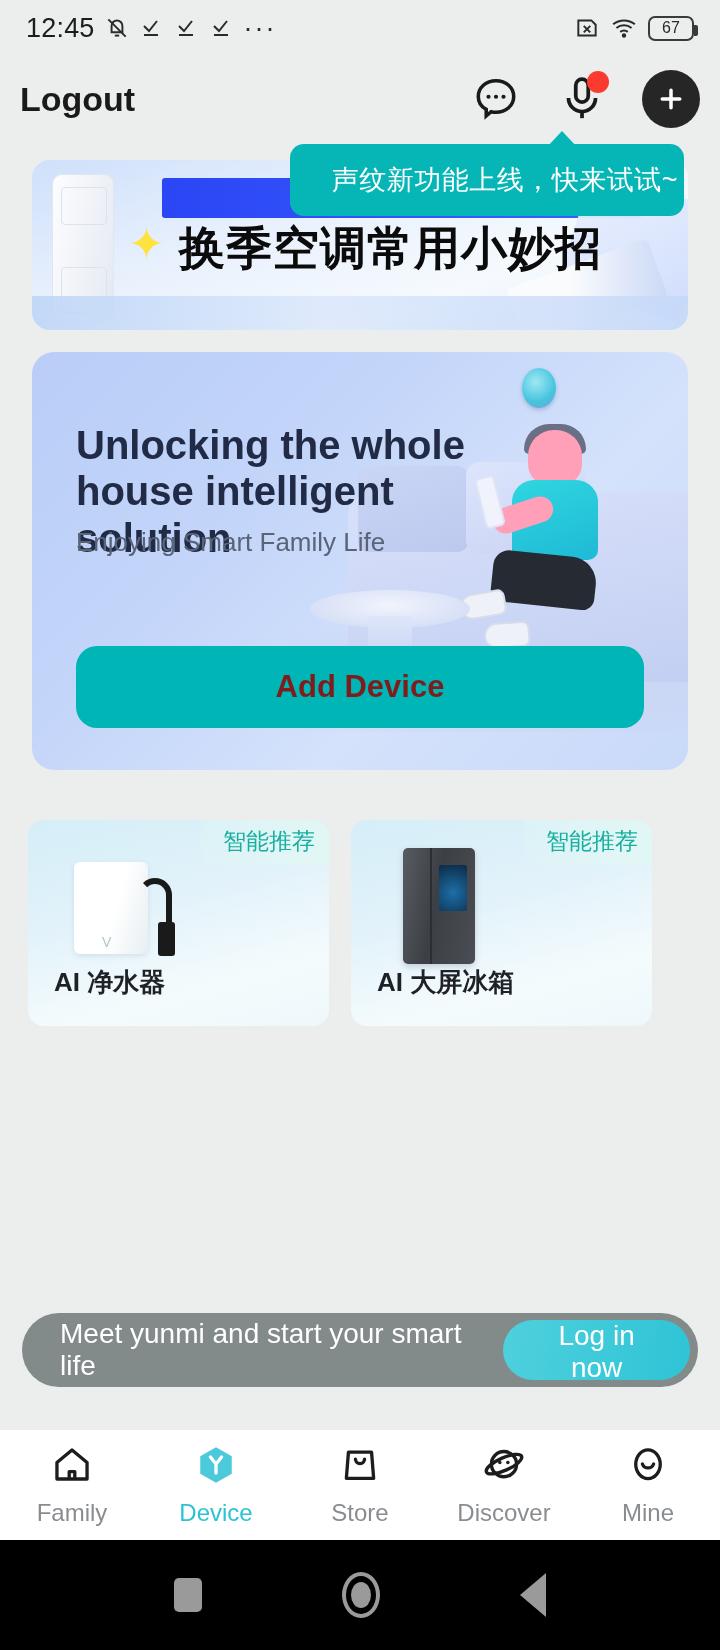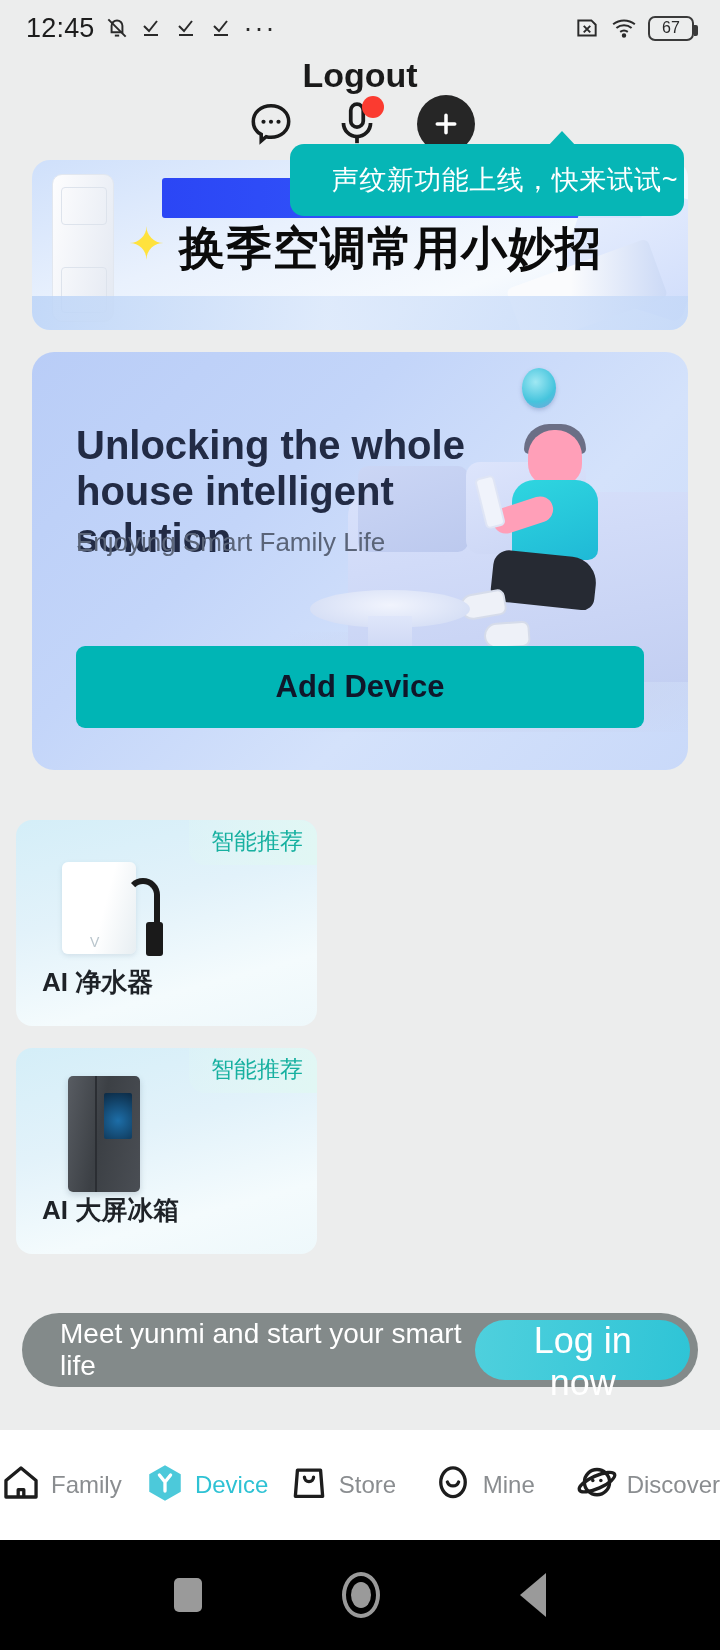--- a/index.html
+++ b/index.html
@@ -27,21 +27,21 @@
   }
   .batt:after {
     content:""; position:absolute; right:-6px; top:7px;
     width:4px; height:11px; background:#3a3a3a; border-radius:0 2px 2px 0;
   }
   .batt span { font-size:16px; color:#2a2a2a; font-weight:500; }
 
   
   .appbar {
     height:86px; display:flex; align-items:center;
-    padding:0 20px; justify-content:space-between;flex-direction:column;
+    padding:0 20px; justify-content:space-between;
   }
   .appbar-title { font-size:34px; font-weight:700; color:#1a1a1a; }
   .appbar-actions { display:flex; align-items:center; gap:34px; }
   .icon-btn { width:52px; height:52px; position:relative; display:flex; align-items:center; justify-content:center; }
   .badge-dot {
     position:absolute; top:-2px; right:-1px; width:22px; height:22px;
     border-radius:50%; background:#fb3b30;
   }
   .plus-btn {
     width:58px; height:58px; border-radius:50%; background:#262626;
@@ -189,28 +189,28 @@
     border-radius:14px 8px 8px 14px; border:2px solid #d6dcea;
   }
   .hero .p-shoe1 { left:-38px; top:162px; transform:rotate(-10deg); }
   .hero .p-shoe2 { left:-14px; top:192px; transform:rotate(-4deg); }
   .hero .floor {
     position:absolute; left:258px; bottom:38px; width:420px; height:100px;
     background:radial-gradient(ellipse at 50% 50%,#c8d2ef,rgba(200,210,239,0));
   }
   .add-device {
     position:absolute; left:44px; bottom:42px; width:568px; height:82px;
-    background:#00b5b5; border-radius:9px; border:none;
-    color:#0f172a; font-size:31px; font-weight:700;
+    background:#00b5b5; border-radius:21px; border:none;
+    color:#7f1d1d; font-size:31px; font-weight:700;
     display:flex; align-items:center; justify-content:center;
     font-family:"Liberation Sans", sans-serif;
   }
 
   
-  .recs { position:absolute; left:16px; top:820px; display:flex; gap:22px;flex-direction:column; }
+  .recs { position:absolute; left:28px; top:820px; display:flex; gap:22px; }
   .rec-card {
     position:relative; width:301px; height:206px; border-radius:16px; overflow:hidden;
     background:linear-gradient(165deg,#d4eef8 0%,#e2f2fa 40%,#f4fbfd 75%,#eef8fb 100%);
   }
   .rec-badge {
     position:absolute; right:0; top:0; padding:6px 14px 8px 22px;
     background:linear-gradient(90deg,rgba(223,246,245,.35),#e1f7f4);
     border-radius:0 16px 0 16px;
     color:#17b0a0; font-size:23px;
   }
@@ -258,30 +258,30 @@
   .login-strip {
     position:absolute; left:22px; top:1313px; width:676px; height:74px;
     background:rgba(90,100,100,.72); border-radius:37px;
     display:flex; align-items:center; justify-content:space-between;
     padding:0 8px 0 38px;
   }
   .login-text { color:#fff; font-size:28px; }
   .login-btn {
     background:linear-gradient(100deg,#4fd0dd,#2ec4d6);
     border:none; border-radius:32px; height:60px; padding:0 26px;
-    color:#fff; font-size:36px; font-family:"Liberation Sans", sans-serif;
+    color:#fff; font-size:28px; font-family:"Liberation Sans", sans-serif;
   }
 
   
   .tabbar {
     position:absolute; left:0; bottom:110px; width:720px; height:110px;
     background:#fff; display:flex; align-items:center;
   }
   .tab {
-    flex:1; display:flex; flex-direction:row; align-items:center; gap:9px;
+    flex:1; display:flex; flex-direction:column; align-items:center; gap:9px;
   }
   .tab .lbl { font-size:24px; color:#8a8d90; }
   .tab.active .lbl { color:#2ec2d4; }
 
   
   .sysnav {
     position:absolute; left:0; bottom:0; width:720px; height:110px;
     background:#000; display:flex; align-items:center; justify-content:center; gap:140px;
   }
   .sys-square { width:28px; height:34px; background:#9a9a9a; border-radius:5px; }
@@ -470,38 +470,38 @@
         <svg viewBox="0 0 24 24" width="42" height="42" fill="none" stroke="#1d1d1d" stroke-width="1.9" stroke-linejoin="round">
           <path d="M5.4 4.6h13.2l1.2 15H4.2z"></path>
             <path d="M9.4 8.6a2.6 2.6 0 0 0 5.2 0" stroke-linecap="round"></path>
         </svg>
       </span>
       <span class="lbl">Store</span>
     </div>
 
     <div class="tab">
       <span>
-        <svg viewBox="0 0 24 24" width="42" height="42" fill="none" stroke="#1d1d1d" stroke-width="1.9" stroke-linecap="round">
-          <ellipse cx="12" cy="11.6" rx="7" ry="8.2"></ellipse>
-          <path d="M8.8 11.4a3.4 3.4 0 0 0 6.4 0"></path>
-        </svg>
-      </span>
-      <span class="lbl">Mine</span>
-    </div>
-
-    <div class="tab">
-      <span>
         <svg viewBox="0 0 24 24" width="42" height="42" fill="none" stroke="#1d1d1d" stroke-width="1.9">
           <circle cx="12" cy="11.5" r="7.2"></circle>
           <ellipse cx="12" cy="11.5" rx="11" ry="3.6" transform="rotate(-24 12 11.5)"></ellipse>
           <circle cx="9.6" cy="10.6" r="1" fill="#1d1d1d" stroke="none"></circle>
           <circle cx="14.2" cy="10.6" r="1" fill="#1d1d1d" stroke="none"></circle>
         </svg>
       </span>
       <span class="lbl">Discover</span>
+    </div>
+
+    <div class="tab">
+      <span>
+        <svg viewBox="0 0 24 24" width="42" height="42" fill="none" stroke="#1d1d1d" stroke-width="1.9" stroke-linecap="round">
+          <ellipse cx="12" cy="11.6" rx="7" ry="8.2"></ellipse>
+          <path d="M8.8 11.4a3.4 3.4 0 0 0 6.4 0"></path>
+        </svg>
+      </span>
+      <span class="lbl">Mine</span>
     </div>
 
   </div>
 
   <div class="sysnav">
     <div class="sys-square"></div>
     <div class="sys-home">
         <i></i>
       </div>
     <div class="sys-back"></div>

